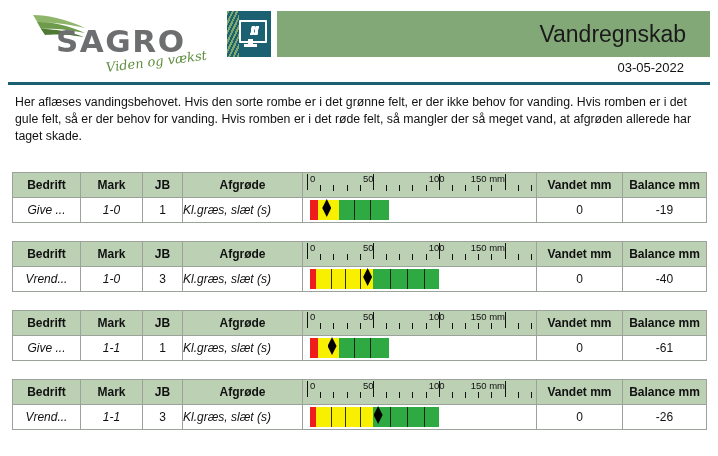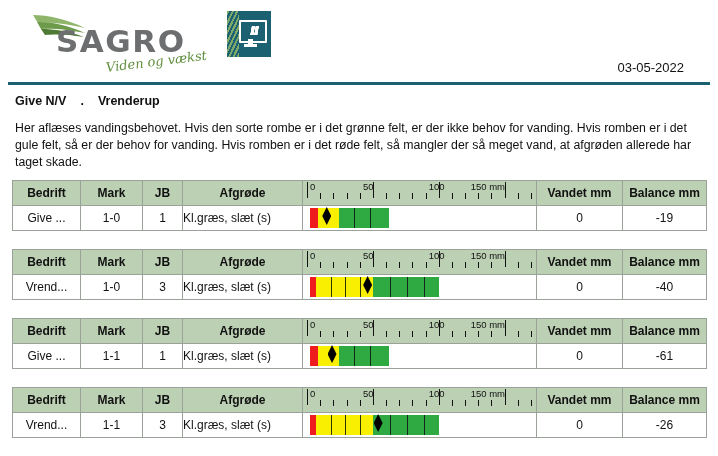--- a/index.html
+++ b/index.html
@@ -170,21 +170,20 @@
     line-height: 1.38;
     color: #111111;
   }
 
   
   .tables {
     position: absolute;
     left: 12px;
     top: 172px;
     width: 694px;
-    margin-top: 8px;
   }
   table.vrt {
     border-collapse: collapse;
     table-layout: fixed;
     width: 694px;
     margin-bottom: 18px;
     background: #ffffff;
   }
   table.vrt th, table.vrt td {
     border: 1px solid #9aa29a;
@@ -197,21 +196,21 @@
     background: #bcd0b4;
     font-weight: bold;
     text-align: center;
     color: #111111;
   }
   table.vrt tbody td {
     background: #ffffff;
     text-align: center;
     color: #111111;
   }
-  td.c-bedrift, td.c-mark { text-align: left; padding-left: 5px; }
+  td.c-bedrift, td.c-mark { text-align: left; padding-left: 5px; font-style: italic; }
 
   .w-bedrift { width: 68px; }
   .w-mark    { width: 62px; }
   .w-jb      { width: 40px; }
   .w-afgrode { width: 120px; }
   .w-gauge   { width: 234px; }
   .w-vandet  { width: 86px; }
   .w-balance { width: 84px; }
 
   
@@ -292,29 +291,29 @@
 
   <div class="brand-icon">
     <div class="stripes"></div>
     <div class="monitor">
       <div class="wave"></div>
     </div>
     <div class="stand"></div>
     <div class="base"></div>
   </div>
 
+  <div class="title-bar">
+    <span class="title">Vandregnskab</span>
+  </div>
 
   <div class="date-line">03-05-2022</div>
   <div class="rule"></div>
 </div>
 
 <div class="intro">
-  <h2>
-    <span>Give N/V</span><span class="dot">.</span><span>Vrenderup</span>
-  </h2>
   <p>Her aflæses vandingsbehovet. Hvis den sorte rombe er i det grønne felt, er der ikke behov for vanding. Hvis romben er i det gule felt, så er der behov for vanding. Hvis romben er i det røde felt, så mangler der så meget vand, at afgrøden allerede har taget skade.</p>
 </div>
 
 <div class="tables" id="tables-root">
     <table class="vrt">
       <thead>
         <tr>
           <th class="w-bedrift">Bedrift</th>
           <th class="w-mark">Mark</th>
           <th class="w-jb">JB</th>

